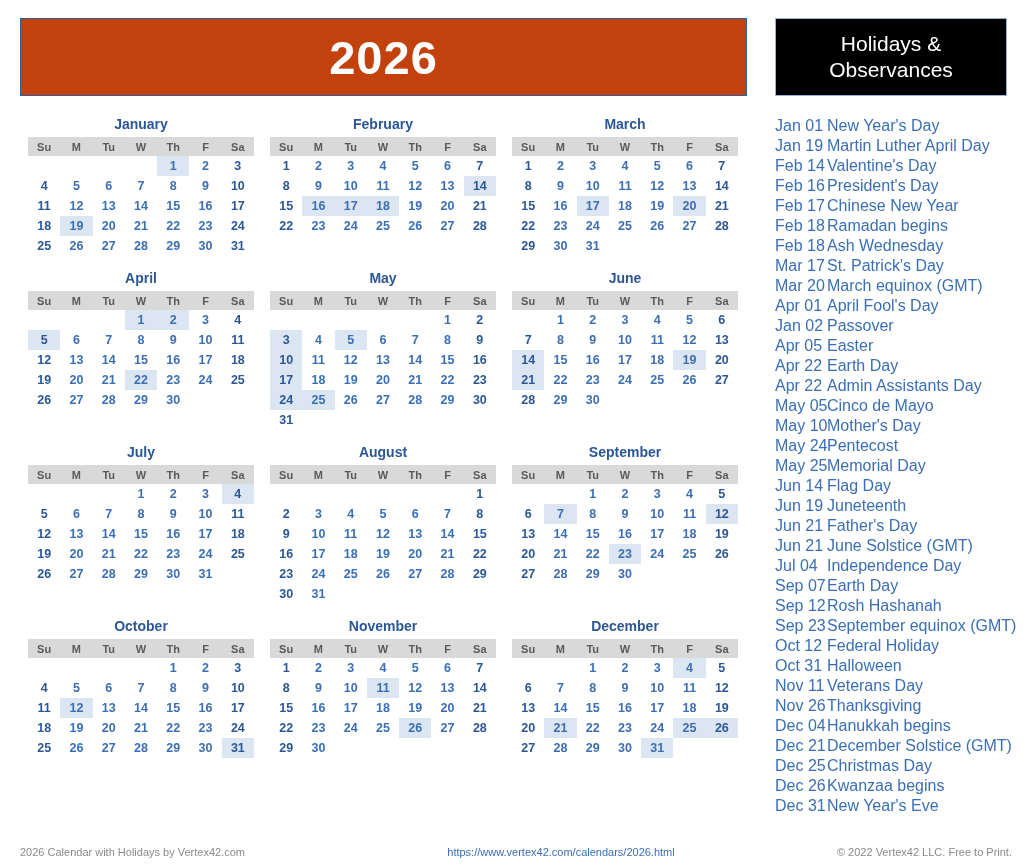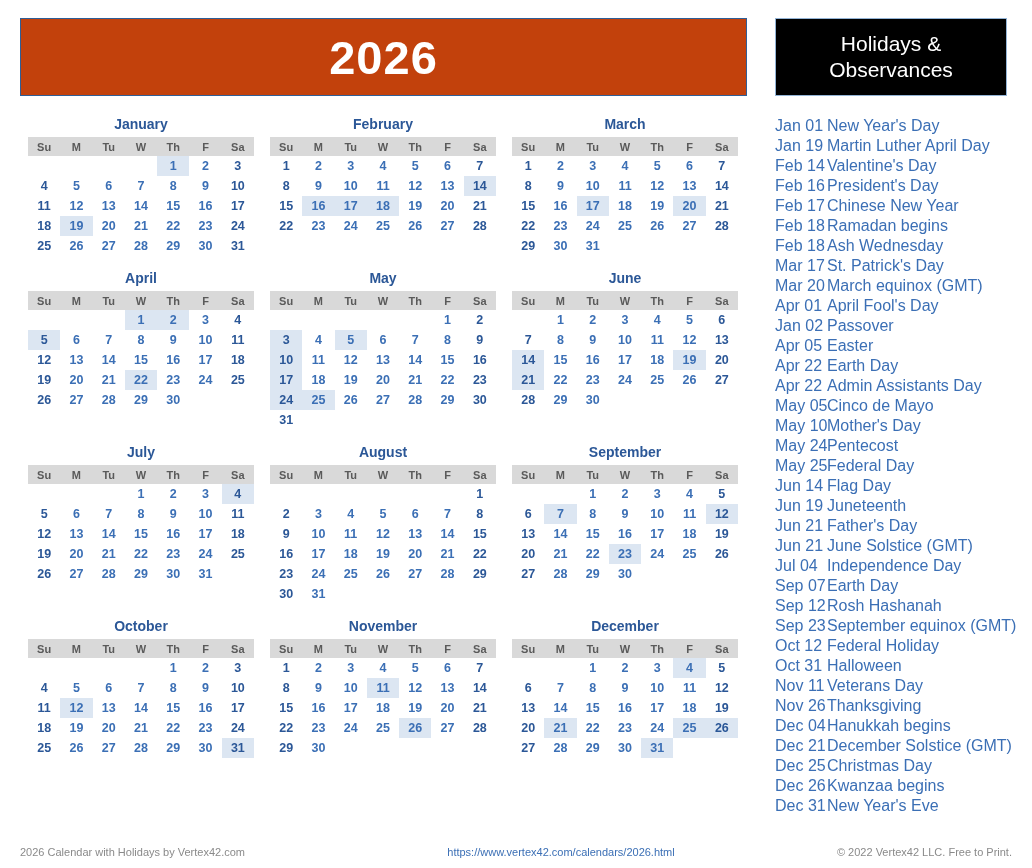--- a/index.html
+++ b/index.html
@@ -1009,21 +1009,21 @@
         <div class="holiday-row">
           <div class="holiday-date">May 10</div>
           <div class="holiday-name">Mother's Day</div>
         </div>
         <div class="holiday-row">
           <div class="holiday-date">May 24</div>
           <div class="holiday-name">Pentecost</div>
         </div>
         <div class="holiday-row">
           <div class="holiday-date">May 25</div>
-          <div class="holiday-name">Federal Day</div>
+          <div class="holiday-name">Memorial Day</div>
         </div>
         <div class="holiday-row">
           <div class="holiday-date">Jun 14</div>
           <div class="holiday-name">Flag Day</div>
         </div>
         <div class="holiday-row">
           <div class="holiday-date">Jun 19</div>
           <div class="holiday-name">Juneteenth</div>
         </div>
         <div class="holiday-row">

